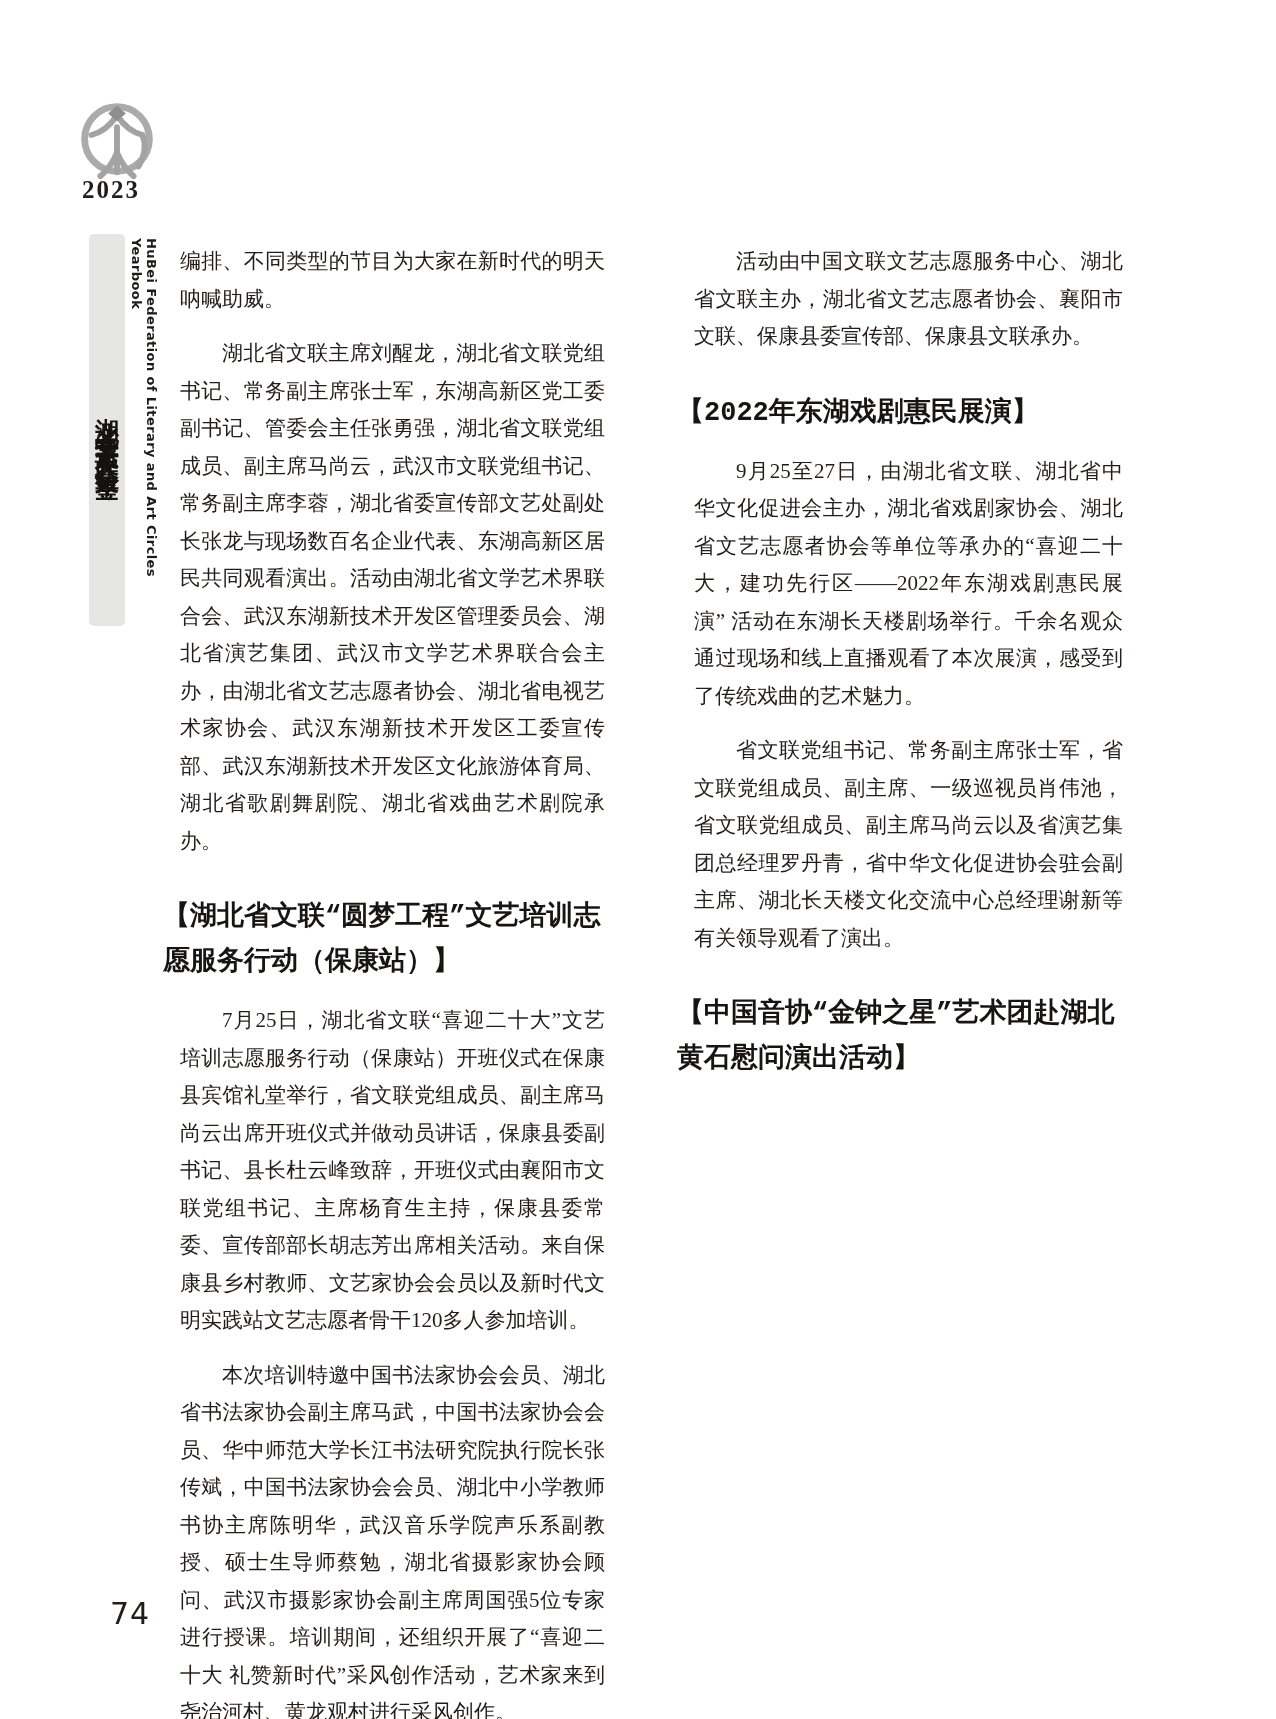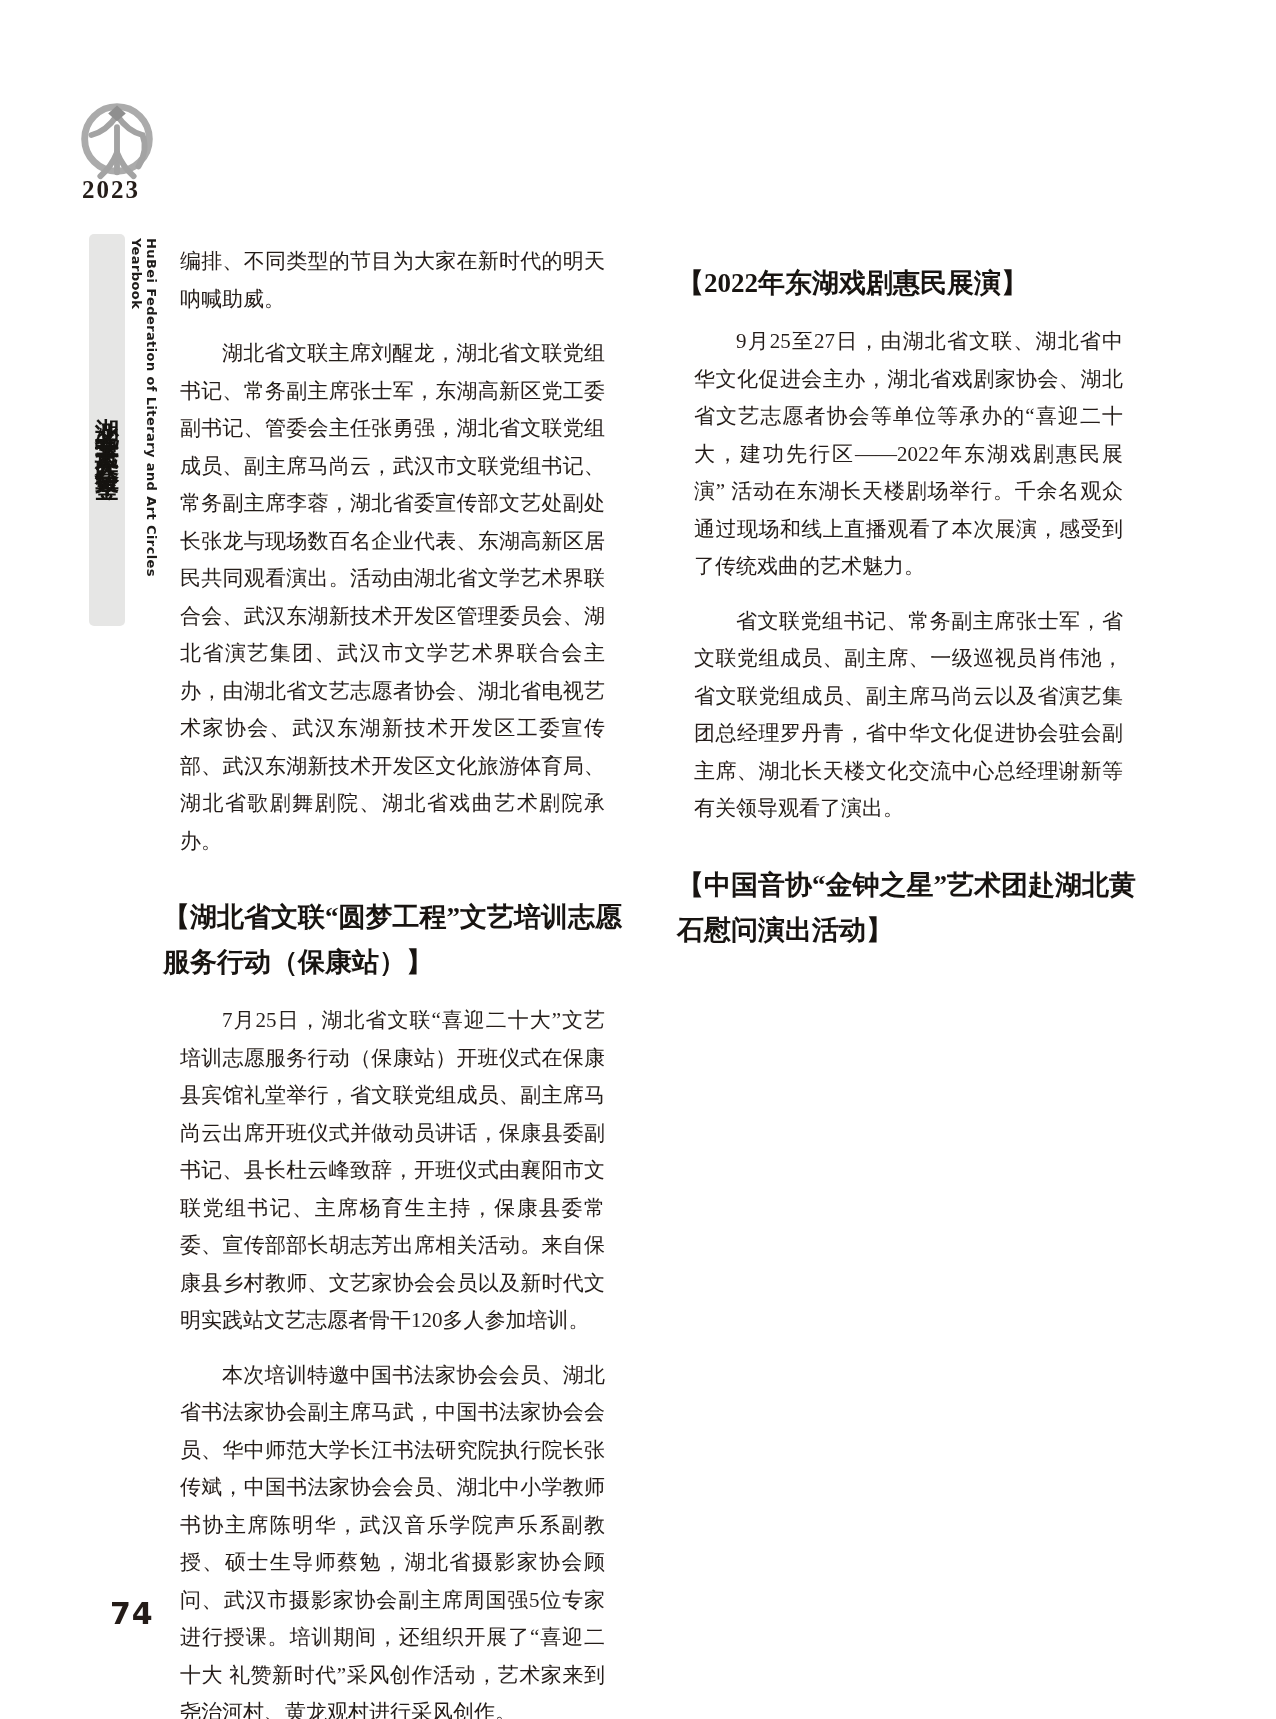--- a/index.html
+++ b/index.html
@@ -41,30 +41,30 @@
   .col{
     position:absolute;top:226px;
     font-size:21px;line-height:37.5px;
     text-align:justify;text-justify:inter-ideograph;
   }
   .col-left{left:163px;width:459px;}
   .col-right{left:677px;width:463px;}
   .col p{margin:17px;}
   .indent{text-indent:2em;}
   .hd{
-    font-family:Liberation Serif, serif;
+    font-family:Liberation Mono, monospace;
     font-weight:bold;font-size:27px;line-height:45px;
     margin:35px 0 12px !important;
     text-align:left;color:#181411;
   }
   
   .folio{
     position:absolute;left:110px;top:1596px;
     font-family:"DejaVu Sans","Liberation Sans",sans-serif;
-    font-weight:bold;font-size:30px;color:#241c18;letter-spacing:1px;
+    font-weight:normal;font-size:30px;color:#241c18;letter-spacing:1px;
   }
 </style>
 </head>
 <body>
 
 <div class="page">
 
   <svg class="logo" viewBox="0 0 100 100" aria-hidden="true">
     <circle cx="50" cy="54" r="33" fill="none" stroke="#ababab" stroke-width="7"></circle>
     <g fill="none" stroke="#a3a3a3" stroke-width="6" stroke-linecap="round">
@@ -85,20 +85,21 @@
 
   <div class="col col-left">
     <p>编排、不同类型的节目为大家在新时代的明天呐喊助威。</p>
     <p class="indent">湖北省文联主席刘醒龙，湖北省文联党组书记、常务副主席张士军，东湖高新区党工委副书记、管委会主任张勇强，湖北省文联党组成员、副主席马尚云，武汉市文联党组书记、常务副主席李蓉，湖北省委宣传部文艺处副处长张龙与现场数百名企业代表、东湖高新区居民共同观看演出。活动由湖北省文学艺术界联合会、武汉东湖新技术开发区管理委员会、湖北省演艺集团、武汉市文学艺术界联合会主办，由湖北省文艺志愿者协会、湖北省电视艺术家协会、武汉东湖新技术开发区工委宣传部、武汉东湖新技术开发区文化旅游体育局、湖北省歌剧舞剧院、湖北省戏曲艺术剧院承办。</p>
     <p class="hd">【湖北省文联“圆梦工程”文艺培训志愿服务行动（保康站）】</p>
     <p class="indent">7月25日，湖北省文联“喜迎二十大”文艺培训志愿服务行动（保康站）开班仪式在保康县宾馆礼堂举行，省文联党组成员、副主席马尚云出席开班仪式并做动员讲话，保康县委副书记、县长杜云峰致辞，开班仪式由襄阳市文联党组书记、主席杨育生主持，保康县委常委、宣传部部长胡志芳出席相关活动。来自保康县乡村教师、文艺家协会会员以及新时代文明实践站文艺志愿者骨干120多人参加培训。</p>
     <p class="indent">本次培训特邀中国书法家协会会员、湖北省书法家协会副主席马武，中国书法家协会会员、华中师范大学长江书法研究院执行院长张传斌，中国书法家协会会员、湖北中小学教师书协主席陈明华，武汉音乐学院声乐系副教授、硕士生导师蔡勉，湖北省摄影家协会顾问、武汉市摄影家协会副主席周国强5位专家进行授课。培训期间，还组织开展了“喜迎二十大 礼赞新时代”采风创作活动，艺术家来到尧治河村、黄龙观村进行采风创作。</p>
   </div>
 
   <div class="col col-right">
+    <p class="indent">活动由中国文联文艺志愿服务中心、湖北省文联主办，湖北省文艺志愿者协会、襄阳市文联、保康县委宣传部、保康县文联承办。</p>
     <p class="hd">【2022年东湖戏剧惠民展演】</p>
     <p class="indent">9月25至27日，由湖北省文联、湖北省中华文化促进会主办，湖北省戏剧家协会、湖北省文艺志愿者协会等单位等承办的“喜迎二十大，建功先行区——2022年东湖戏剧惠民展演” 活动在东湖长天楼剧场举行。千余名观众通过现场和线上直播观看了本次展演，感受到了传统戏曲的艺术魅力。</p>
     <p class="indent">省文联党组书记、常务副主席张士军，省文联党组成员、副主席、一级巡视员肖伟池，省文联党组成员、副主席马尚云以及省演艺集团总经理罗丹青，省中华文化促进协会驻会副主席、湖北长天楼文化交流中心总经理谢新等有关领导观看了演出。</p>
     <p class="hd">【中国音协“金钟之星”艺术团赴湖北黄石慰问演出活动】</p>
   </div>
 
   <div class="folio">74</div>
 
 </div>
 

